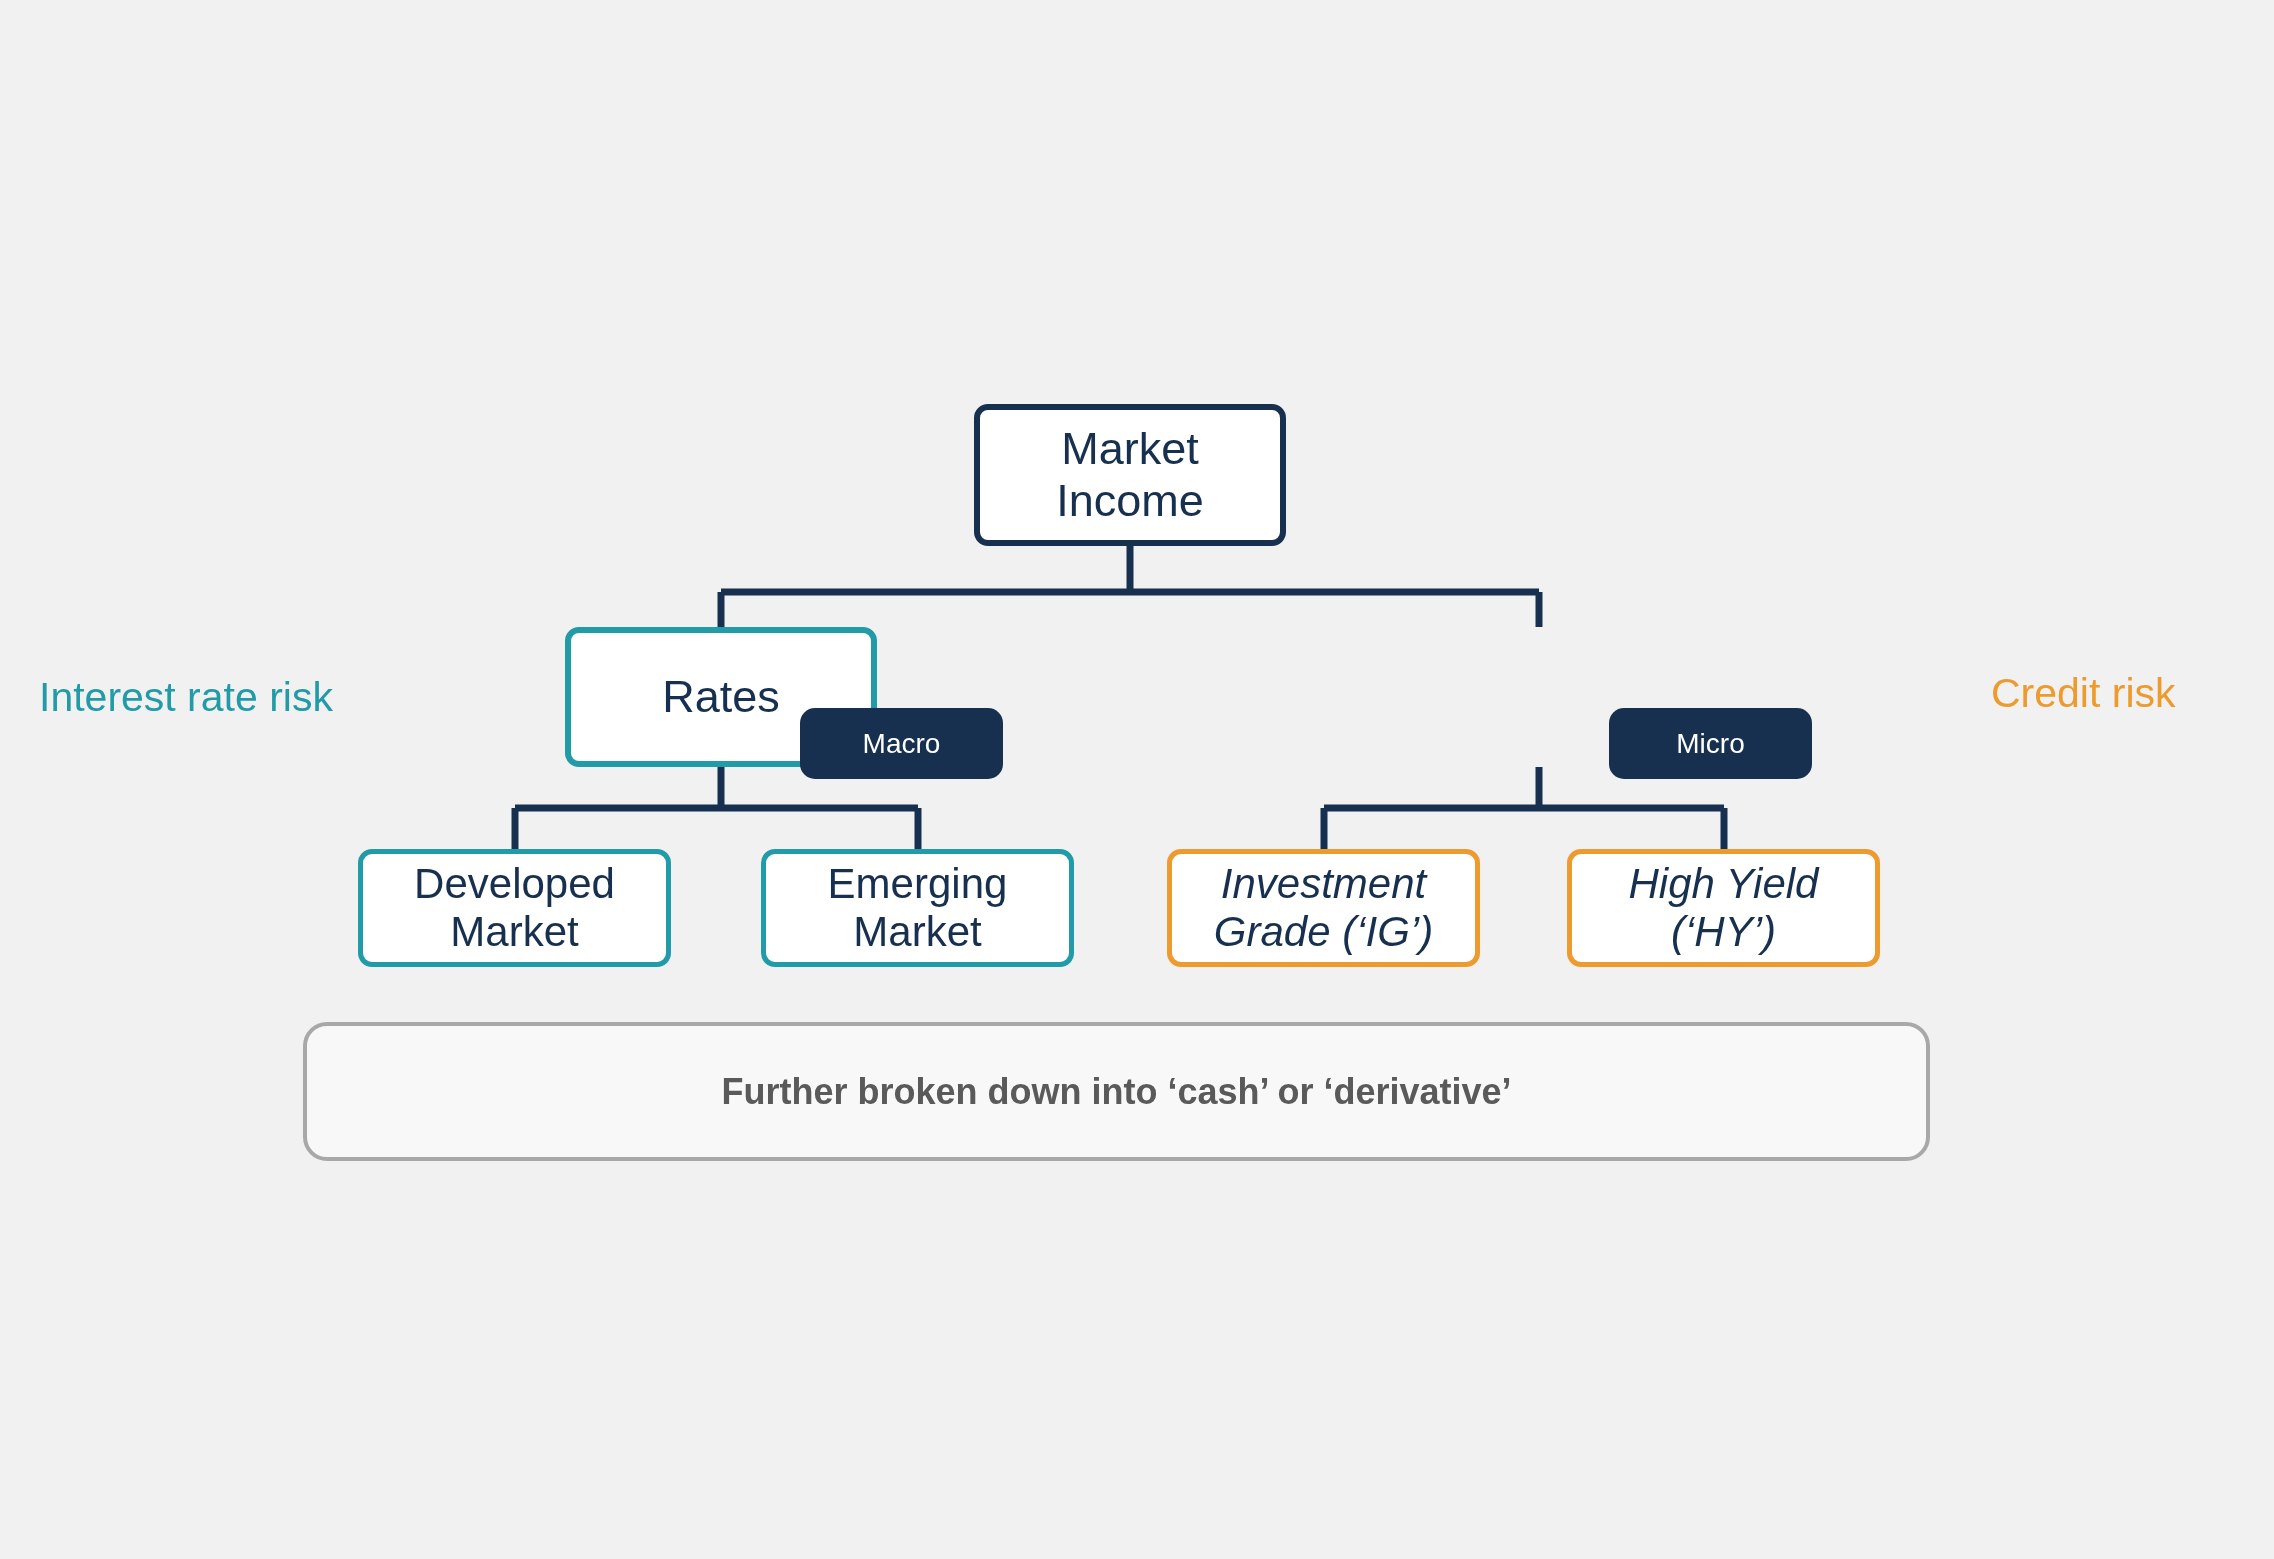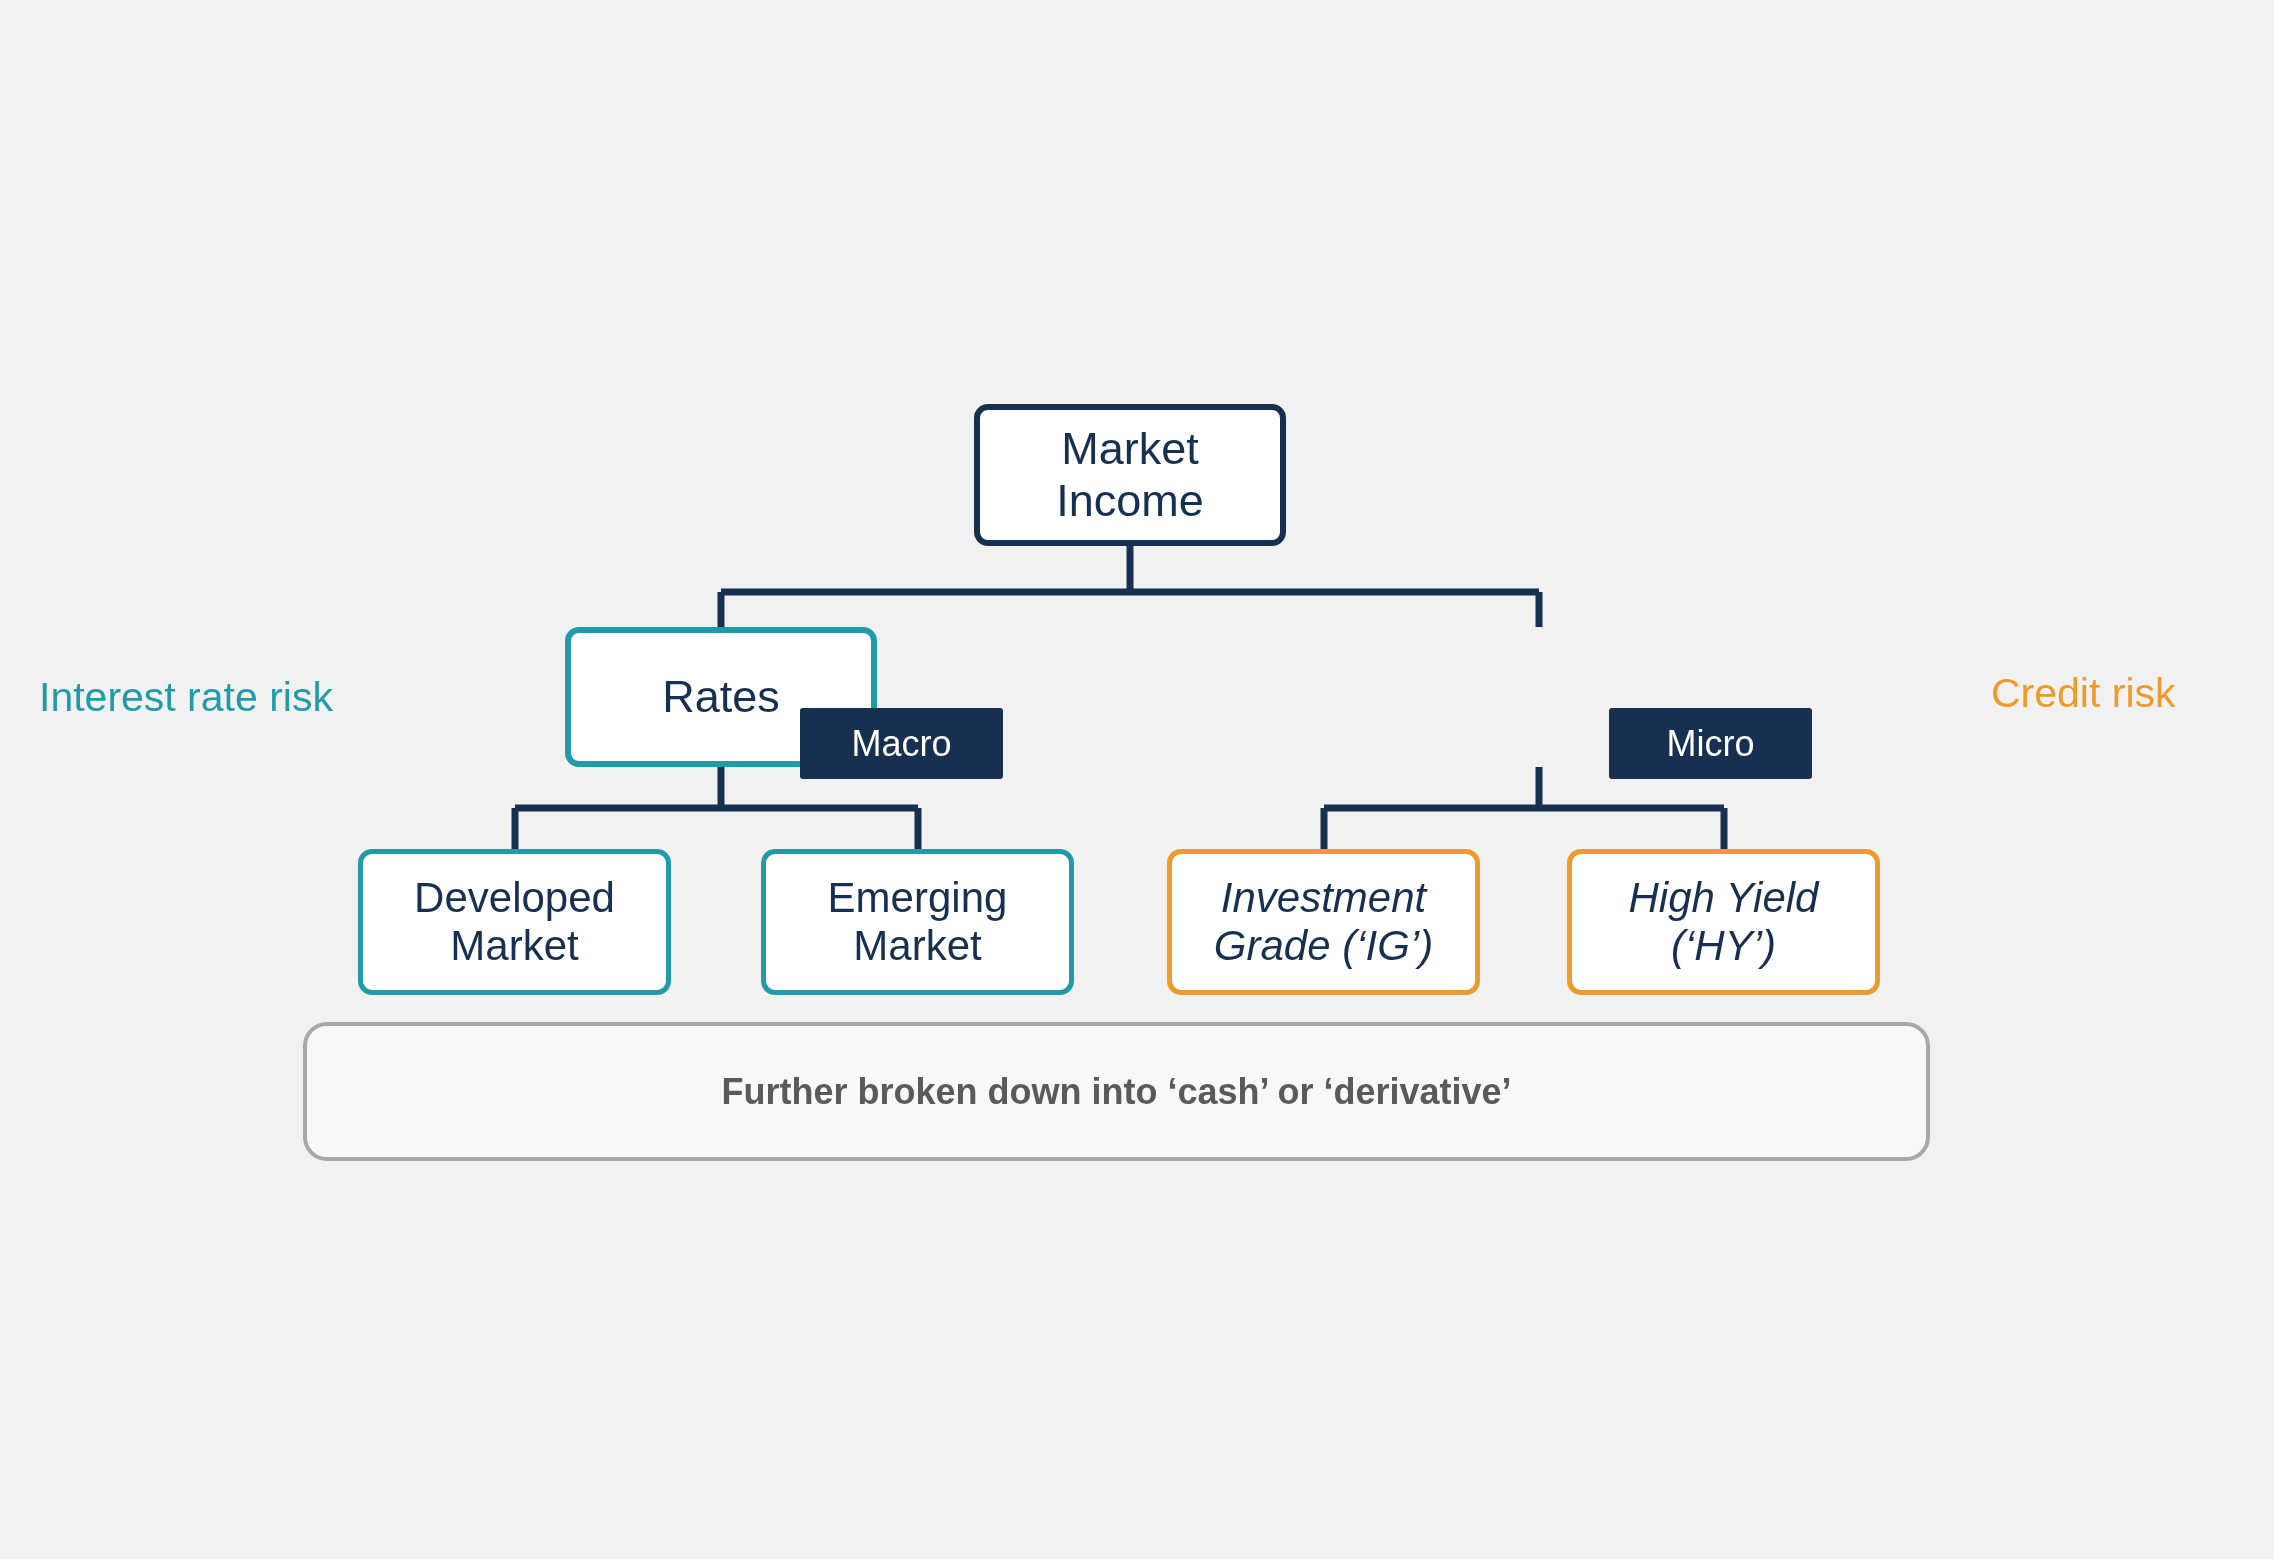--- a/index.html
+++ b/index.html
@@ -69,44 +69,44 @@
     height: 140px;
     border: 6px solid #ED9A2E;
     font-size: 45px;
     z-index: 3;
   }
 
   .badge {
     position: absolute;
     box-sizing: border-box;
     background: #17304F;
-    border-radius: 3px;
+    border-radius: 15px;
     display: flex;
     align-items: center;
     justify-content: center;
     color: #FFFFFF;
-    font-size: 36px;
+    font-size: 28px;
     z-index: 6;
   }
   .badge-macro {
     left: 800px;
     top: 708px;
     width: 203px;
     height: 71px;
   }
   .badge-micro {
     left: 1609px;
     top: 708px;
     width: 203px;
     height: 71px;
   }
 
   .node-leaf {
     top: 849px;
-    height: 146px;
+    height: 118px;
     font-size: 42px;
     border-width: 5px;
     border-style: solid;
     z-index: 3;
   }
   .leaf-teal { border-color: #219BA8; }
   .leaf-orange { border-color: #ED9A2E; font-style: italic; }
 
   .node-dm { left: 358px; width: 313px; }
   .node-em { left: 761px; width: 313px; }

